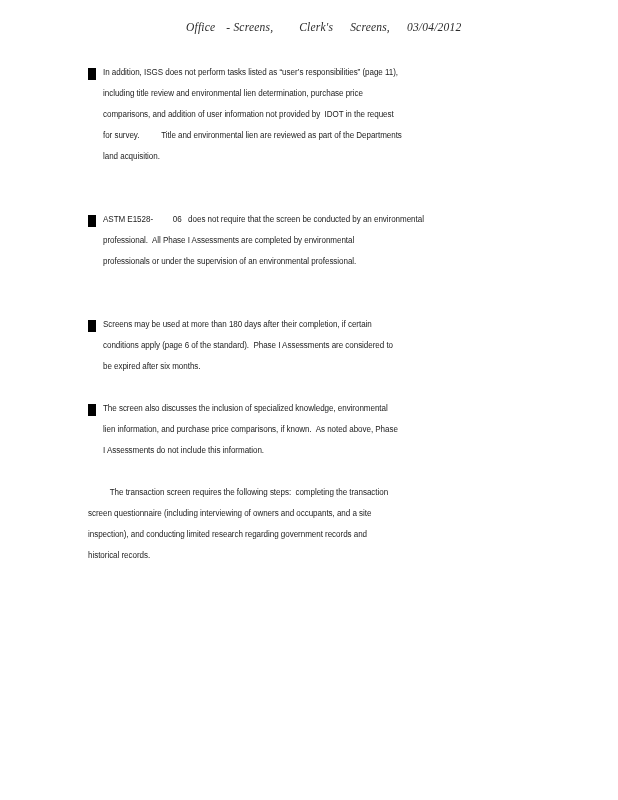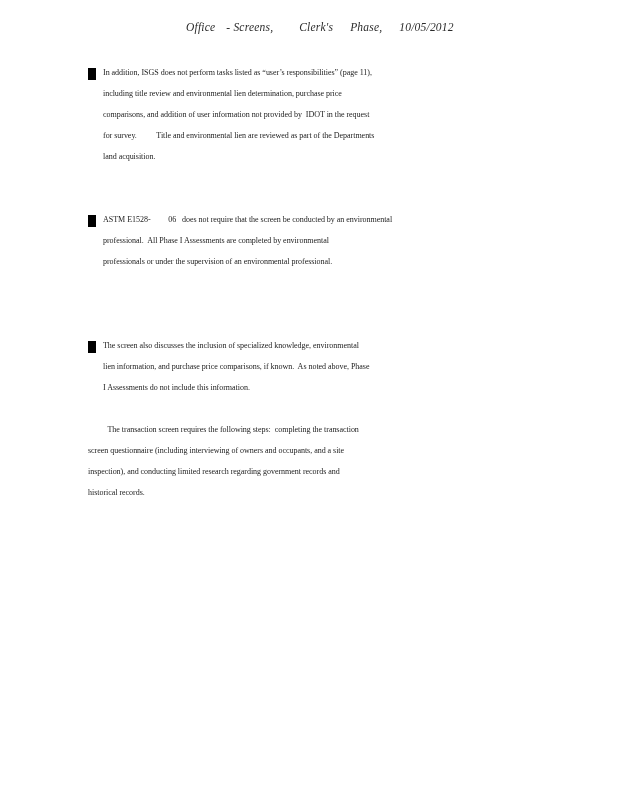--- a/index.html
+++ b/index.html
@@ -45,21 +45,20 @@
   .body-block {
     position: absolute;
     top: 62px;
     left: 88px;
     width: 470px;
   }
 
   .para {
     position: relative;
     margin: 0 0 0 0;
-    font-family: Liberation Serif, serif;
   }
 
   .bullet-para { padding-left: 15px; }
 
   .bullet-square {
     position: absolute;
     left: 0px;
     top: 6px;
     width: 8px;
     height: 12px;
@@ -79,21 +78,21 @@
   .indent-para .line:first-child { }
 
   .spacer-para { height: 21px; }
 </style>
 </head>
 <body>
 
 <div class="page">
 
   <div class="filing-stamp">
-    <span>Office</span><span class="stamp-gap-sm"></span><span>- Screens,</span><span class="stamp-gap-md"></span><span>Clerk's</span><span class="stamp-gap-lg"></span><span>Phase,</span><span class="stamp-gap-lg"></span><span>10/05/2012</span>
+    <span>Office</span><span class="stamp-gap-sm"></span><span>- Screens,</span><span class="stamp-gap-md"></span><span>Clerk's</span><span class="stamp-gap-lg"></span><span>Screens,</span><span class="stamp-gap-lg"></span><span>03/04/2012</span>
   </div>
 
   <div class="body-block">
       <div class="para bullet-para">
         <span class="bullet-square"></span>
         <div class="line">In addition, ISGS does not perform tasks listed as “user’s responsibilities” (page 11),</div>
         <div class="line">including title review and environmental lien determination, purchase price</div>
         <div class="line">comparisons, and addition of user information not provided by  IDOT in the request</div>
         <div class="line">for survey.          Title and environmental lien are reviewed as part of the Departments</div>
         <div class="line">land acquisition.</div>
@@ -101,20 +100,26 @@
       <div class="spacer-para"></div>
       <div class="spacer-para"></div>
       <div class="para bullet-para">
         <span class="bullet-square"></span>
         <div class="line">ASTM E1528-         06   does not require that the screen be conducted by an environmental</div>
         <div class="line">professional.  All Phase I Assessments are completed by environmental</div>
         <div class="line">professionals or under the supervision of an environmental professional.</div>
       </div>
       <div class="spacer-para"></div>
       <div class="spacer-para"></div>
+      <div class="para bullet-para">
+        <span class="bullet-square"></span>
+        <div class="line">Screens may be used at more than 180 days after their completion, if certain</div>
+        <div class="line">conditions apply (page 6 of the standard).  Phase I Assessments are considered to</div>
+        <div class="line">be expired after six months.</div>
+      </div>
       <div class="spacer-para"></div>
       <div class="para bullet-para">
         <span class="bullet-square"></span>
         <div class="line">The screen also discusses the inclusion of specialized knowledge, environmental</div>
         <div class="line">lien information, and purchase price comparisons, if known.  As noted above, Phase</div>
         <div class="line">I Assessments do not include this information.</div>
       </div>
       <div class="spacer-para"></div>
       <div class="para indent-para">
         <div class="line">          The transaction screen requires the following steps:  completing the transaction</div>

